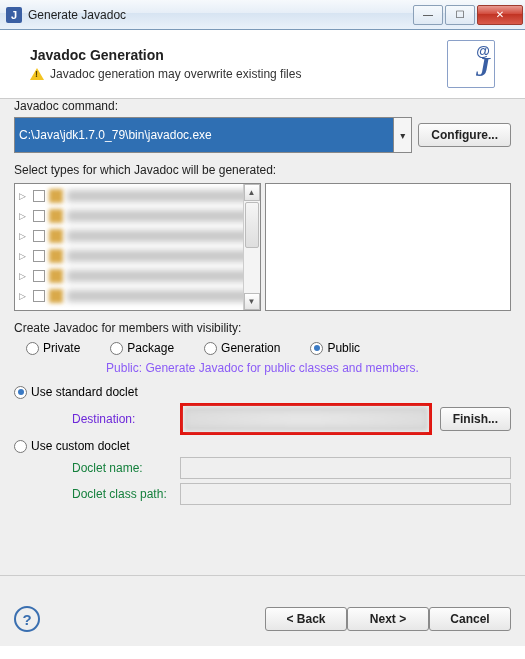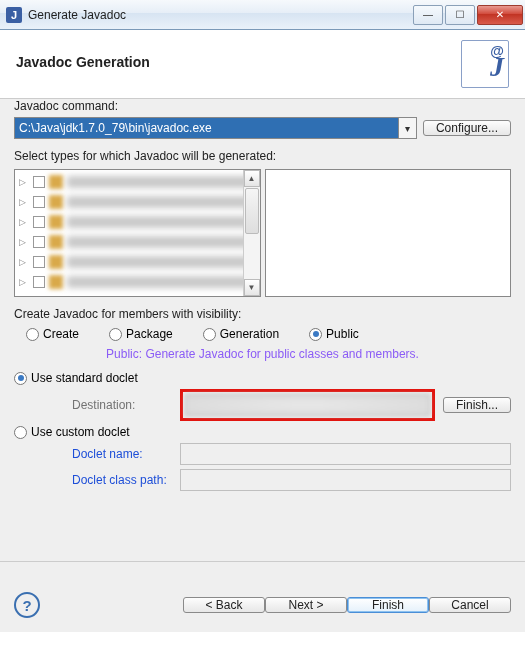--- a/index.html
+++ b/index.html
@@ -41,21 +41,21 @@
   }
   .win-btn.close {
     width: 46px;
     background: linear-gradient(to bottom, #e89a92, #d1493a 45%, #c13323 46%, #d95b4c);
     border-color: #9e3b2f;
     color: #fff;
   }
   .header-pane {
     background: #fff;
     border-bottom: 1px solid #ccc;
-    padding: 10px 16px;
+    padding: 10px 30px;
     display: flex;
     align-items: center;
   }
   .header-text { flex: 1; }
   .header-text h1 { margin: 0 0 4px 0; font-size: 14px; font-weight: bold; color: #222; }
   .header-sub { display: flex; align-items: center; gap: 6px; color: #333; }
   .warn-icon {
     width: 0; height: 0;
     border-left: 7px solid transparent;
     border-right: 7px solid transparent;
@@ -83,43 +83,44 @@
     padding: 0 14px 14px 14px;
   }
   .lbl { color: #222; margin-bottom: 4px; display:block; }
   .row { display: flex; align-items: center; gap: 6px; }
   .redbox { border: 3px solid #e2140e; }
   .combo {
     flex: 1;
     display: flex;
     background: #fff;
     border: 1px solid #888;
-    height: 22px;
+    height: 36px;
   }
   .combo input {
     flex: 1; border: none; outline: none;
     font-family: inherit; font-size: 12px;
     padding: 2px 4px;
     background: #2f6fb3; color: #fff;
   }
   .combo input::selection { background: #2f6fb3; color:#fff; }
   .combo .arrow {
     width: 18px; border-left: 1px solid #888;
     display:flex; align-items:center; justify-content:center;
     background: #f5f5f5;
   }
   .combo .arrow::after { content:"▾"; font-size:10px; color:#333; }
   .btn {
-    height: 16px;
+    height: 24px;
     padding: 0 12px;
     background: linear-gradient(to bottom, #fdfdfd, #e7e7e7);
     border: 1px solid #8a8a8a;
     border-radius: 3px;
     font-family: inherit; font-size: 12px;
     color: #222;
+    font-weight: bold;
   }
   .btn.default {
     border-color: #4a8ed6;
     box-shadow: 0 0 0 1px #8dc2f0 inset;
     background: linear-gradient(to bottom, #fff, #e5f1fb);
   }
   .btn:disabled { color: #aaa; }
   .tree-area {
     margin-top: 6px;
     display: flex; gap: 4px;
@@ -154,22 +155,22 @@
   .rdot {
     width:13px; height:13px; border-radius:50%;
     border:1px solid #777; background:#fff;
     display:inline-flex; align-items:center; justify-content:center;
   }
   .rdot.on::after { content:""; width:6px; height:6px; border-radius:50%; background:#3b7ac4; }
   .desc { text-align:center; color:#8b5cf6; margin:6px 0 10px 0; }
   .vblock { }
   .indent2 { padding-left: 58px; }
   .field-row { display:flex; align-items:center; gap:8px; margin:4px 0; }
-  .field-row .flabel { width: 100px; color:#737373; }
-  .field-row .flabel.disabled { color:#1d4ed8; }
+  .field-row .flabel { width: 100px; color:#6d28d9; }
+  .field-row .flabel.disabled { color:#15803d; }
   .textinput {
     flex:1; height:22px; background:#fff; border:1px solid #888;
     padding:2px 4px; font-family:inherit; font-size:12px;
   }
   .textinput.blurred { background: radial-gradient(#e8e8e8,#d8d8d8); filter:blur(2px); border-color:#aaa;}
   .textinput:disabled { background:#efefef; border-color:#bfbfbf; }
   .spacer { height: 60px; }
   .sep { height:1px; background:#ccc; margin: 6px -14px; }
   .footer {
     background:#efefef;
@@ -195,20 +196,24 @@
   <div class="win-btns">
     <div class="win-btn">—</div>
     <div class="win-btn">☐</div>
     <div class="win-btn close">✕</div>
   </div>
 </div>
 
 <div class="header-pane">
   <div class="header-text">
     <h1>Javadoc Generation</h1>
+    <div class="header-sub">
+      <span class="warn-icon"></span>
+      <span>Javadoc generation may overwrite existing files</span>
+    </div>
   </div>
   <div class="big-icon">
     <span class="at">@</span>
       <span class="j">J</span>
   </div>
 </div>
 
 <div class="content">
   <span class="lbl">Javadoc command:</span>
   <div class="row">
@@ -266,21 +271,21 @@
         <div class="sb-btn">▼</div>
       </div>
     </div>
     <div class="tree-right"></div>
   </div>
 
   <span class="lbl" style="margin-top:10px;">Create Javadoc for members with visibility:</span>
   <div class="radiogroup">
     <label class="radio">
         <span class="rdot"></span>
-        <span>Create</span>
+        <span>Private</span>
       </label>
     <label class="radio">
         <span class="rdot"></span>
         <span>Package</span>
       </label>
     <label class="radio">
         <span class="rdot"></span>
         <span>Generation</span>
       </label>
     <label class="radio">
@@ -319,16 +324,15 @@
 
   <div class="spacer"></div>
   <div class="sep"></div>
 </div>
 
 <div class="footer">
   <div class="help">?</div>
   <div class="footer-btns">
     <button class="btn">&lt; Back</button>
     <button class="btn">Next &gt;</button>
-    <button class="btn default">Finish</button>
     <button class="btn">Cancel</button>
   </div>
 </div>
 
 </body></html>

